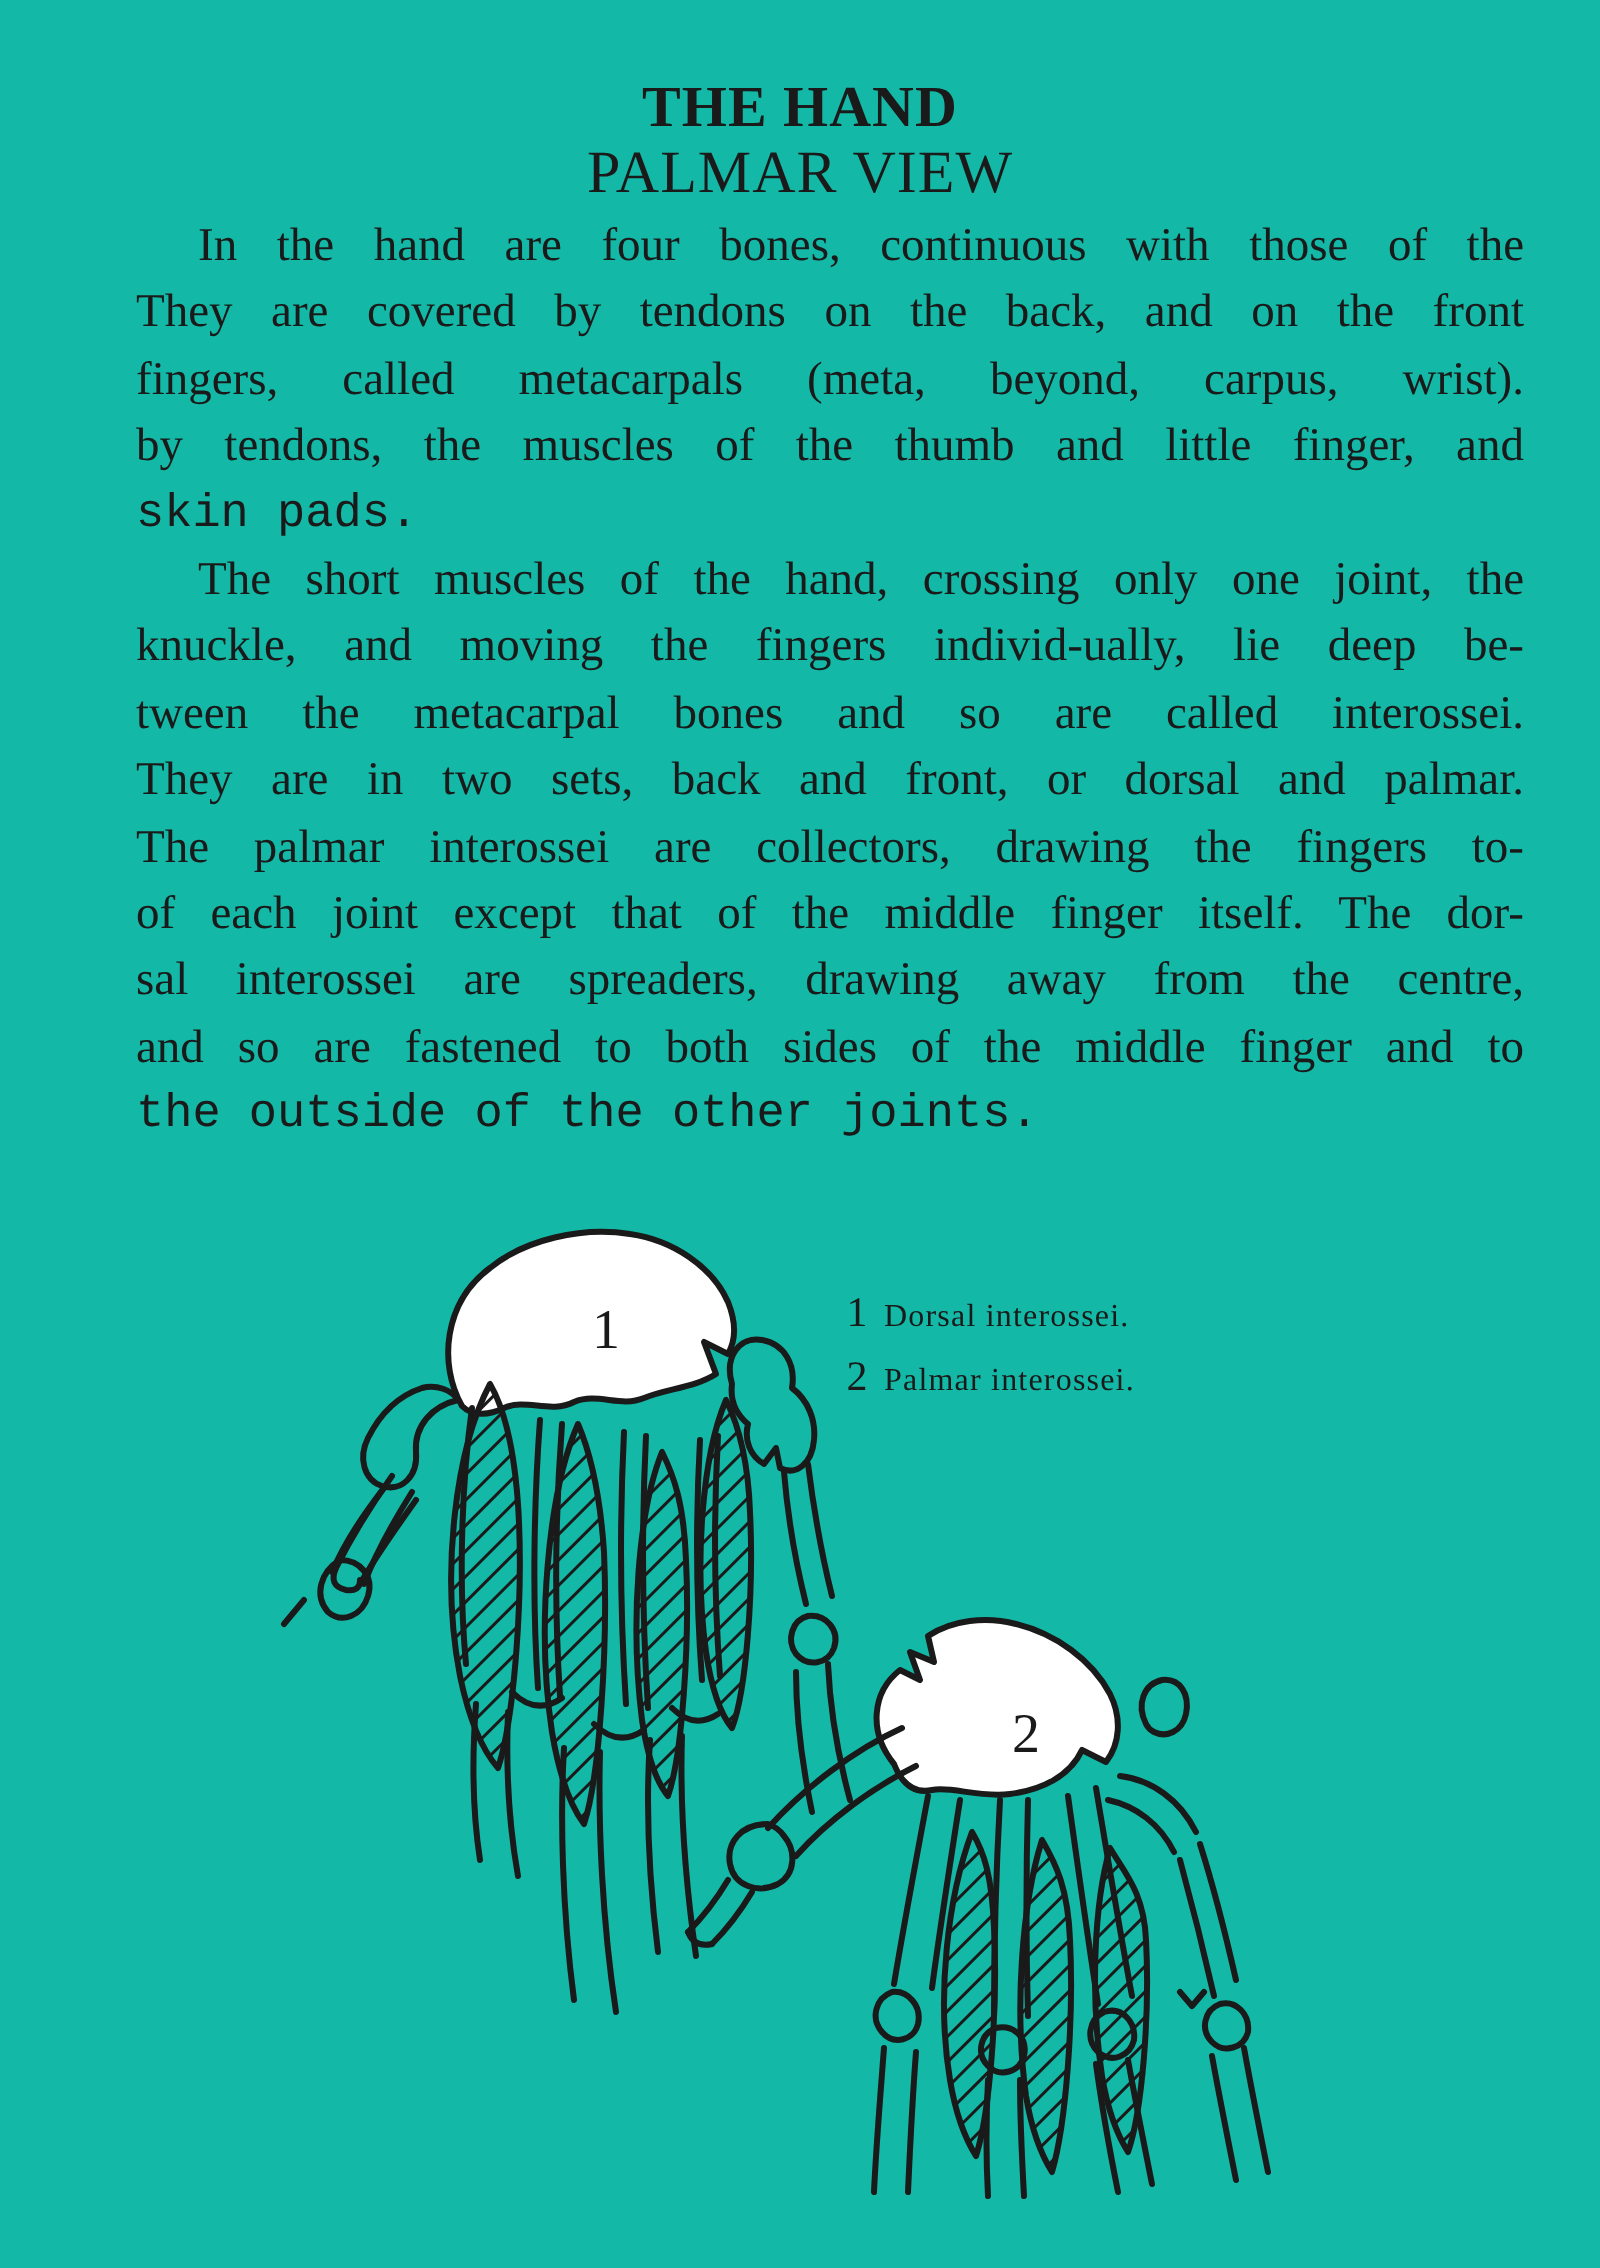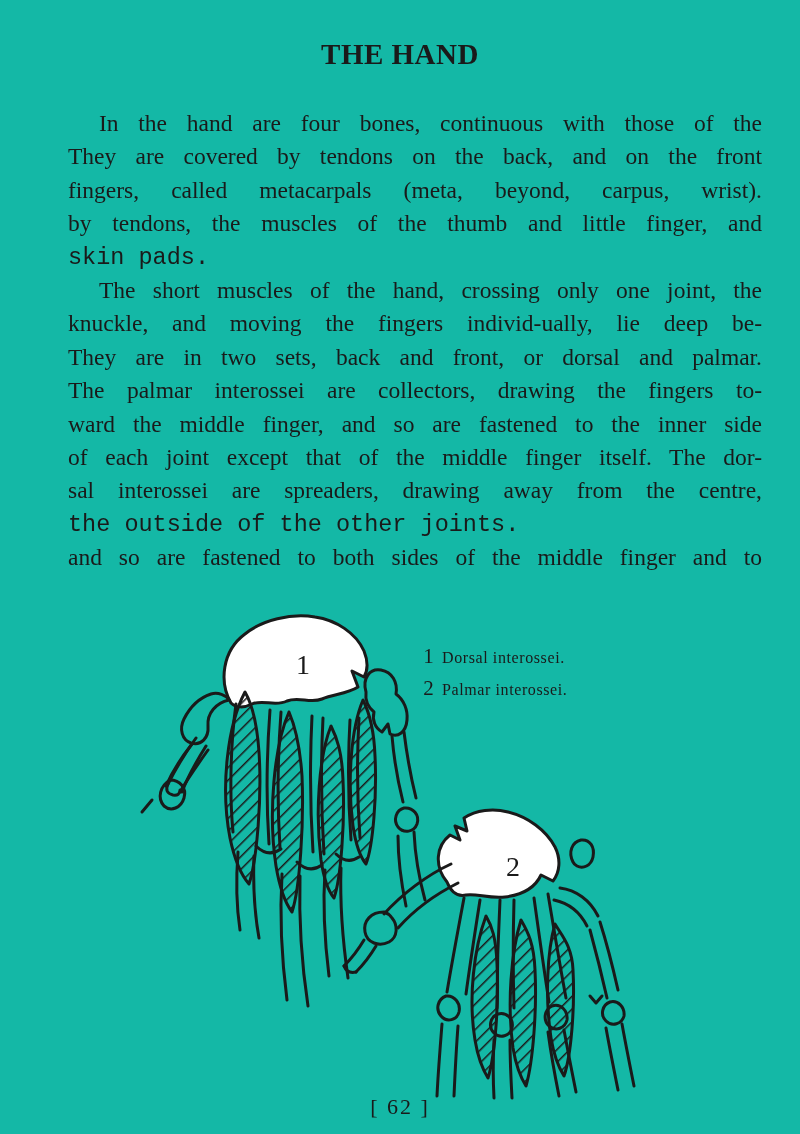--- a/index.html
+++ b/index.html
@@ -37,40 +37,41 @@
     text-align:center;font-size:22px;letter-spacing:2px;
   }
 </style>
 </head>
 <body>
 
 <div class="page">
 
   <div class="header">
     <div class="title">THE HAND</div>
+    <div class="subtitle">PALMAR VIEW</div>
   </div>
 
   <div class="body-text">
     <div class="para">
         <div class="line indent">In the hand are four bones, continuous with those of the</div>
         <div class="line">They are covered by tendons on the back, and on the front</div>
         <div class="line">fingers, called metacarpals (meta, beyond, carpus, wrist).</div>
         <div class="line">by tendons, the muscles of the thumb and little finger, and</div>
         <div class="line last">skin pads.</div>
       </div>
     <div class="para">
         <div class="line indent">The short muscles of the hand, crossing only one joint, the</div>
         <div class="line">knuckle, and moving the fingers individ-ually, lie deep be-</div>
+        <div class="line">tween the metacarpal bones and so are called interossei.</div>
         <div class="line">They are in two sets, back and front, or dorsal and palmar.</div>
         <div class="line">The palmar interossei are collectors, drawing the fingers to-</div>
-        <div class="line">ward the middle finger, and so are fastened to the inner side</div>
         <div class="line">of each joint except that of the middle finger itself. The dor-</div>
         <div class="line">sal interossei are spreaders, drawing away from the centre,</div>
+        <div class="line">and so are fastened to both sides of the middle finger and to</div>
         <div class="line last">the outside of the other joints.</div>
-        <div class="line">and so are fastened to both sides of the middle finger and to</div>
       </div>
   </div>
 
   <svg class="figure-svg" width="800" height="510" viewBox="0 0 800 510" fill="none" stroke="#1a1a1a" stroke-width="3" stroke-linecap="round" stroke-linejoin="round">
     <defs>
       <pattern id="hatch" width="9" height="9" patternUnits="userSpaceOnUse" patternTransform="rotate(45)">
         <line x1="0" y1="0" x2="0" y2="9" stroke="#1a1a1a" stroke-width="3"></line>
       </pattern>
     </defs>
 
@@ -173,15 +174,14 @@
     <div class="legend-row">
       <span class="legend-num">1</span>
       <span class="legend-text">Dorsal interossei.</span>
     </div>
     <div class="legend-row">
       <span class="legend-num">2</span>
       <span class="legend-text">Palmar interossei.</span>
     </div>
   </div>
 
-  <div class="page-number">[ 62 ]</div>
 
 </div>
 
 </body></html>

